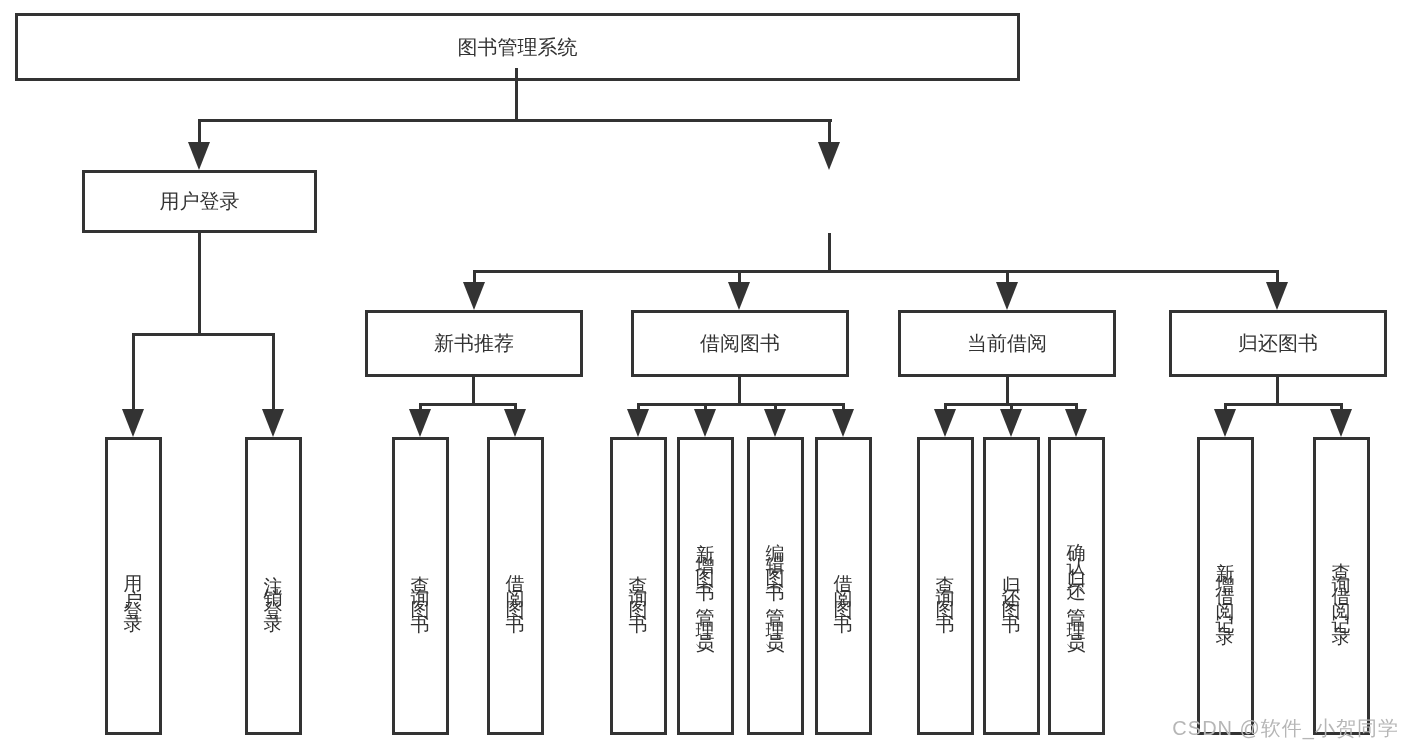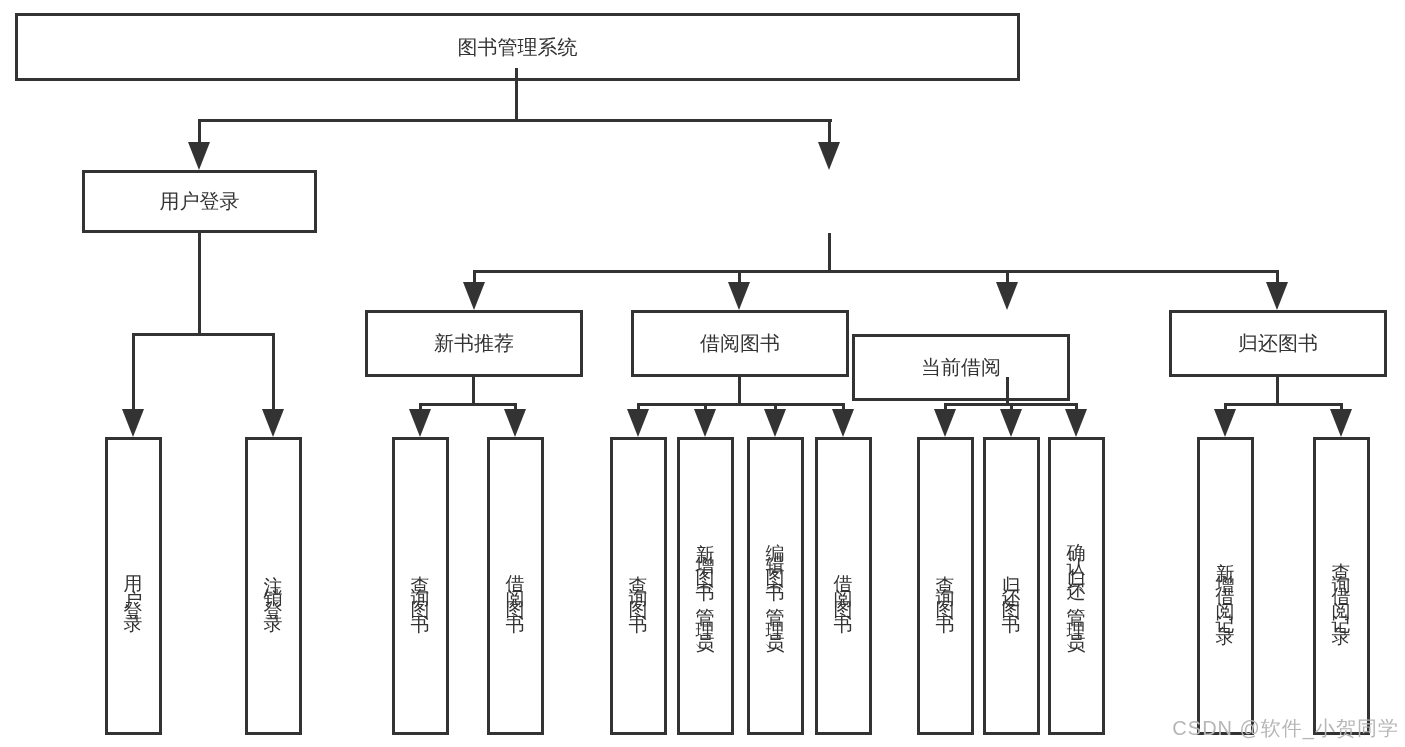--- a/index.html
+++ b/index.html
@@ -69,21 +69,21 @@
   <div class="box lvl2-box" style="left:82px;">
     <span>用户登录</span>
   </div>
 
   <div class="box lvl3-box" style="left:365px;font-family:Liberation Serif, serif;">
     <span>新书推荐</span>
   </div>
   <div class="box lvl3-box" style="left:631px;">
     <span>借阅图书</span>
   </div>
-  <div class="box lvl3-box" style="left:852px;margin-top:24px;">
+  <div class="box lvl3-box" style="left:898px;">
     <span>当前借阅</span>
   </div>
   <div class="box lvl3-box" style="left:1169px;">
     <span>归还图书</span>
   </div>
 
   <div class="box leaf" style="left:105px;">
     <span class="vtxt">用户登录</span>
   </div>
   <div class="box leaf" style="left:245px;">

